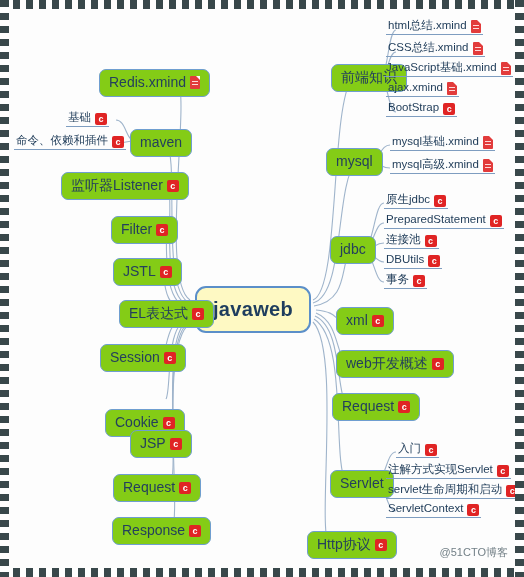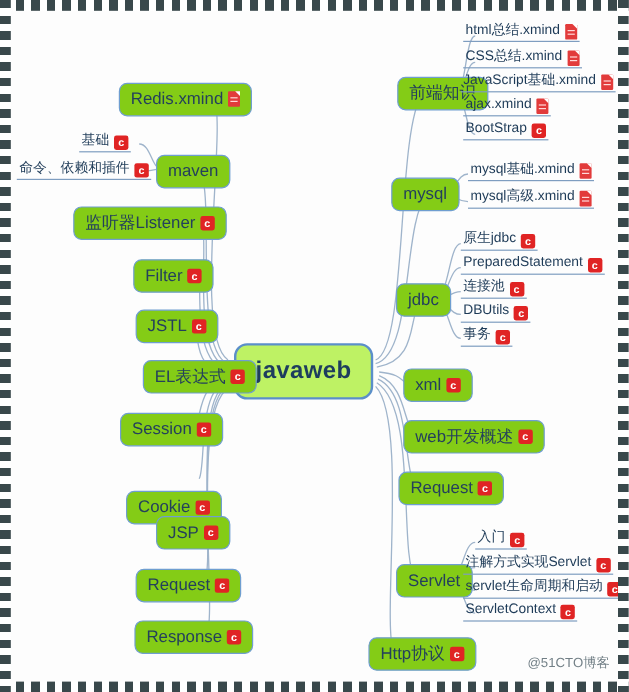--- a/index.html
+++ b/index.html
@@ -31,21 +31,21 @@
     background:#84cc16;
     border:1px solid #6f9ed0;
     border-radius:7px;
     padding:3px 7px;
     color:#24405c;
     font-size:12.5px;
     white-space:nowrap;
     line-height:1.25;
   }
   .node.root{
-    background:#bef264;
+    background:#fef9c3;
     border:2px solid #5b8fc9;
     border-radius:11px;
     font-size:20px;
     font-weight:bold;
     color:#1e3d5e;
     padding:9px 16px;
     letter-spacing:.3px;
   }
   .node.main{font-size:14px;padding:4px 9px;}
 

